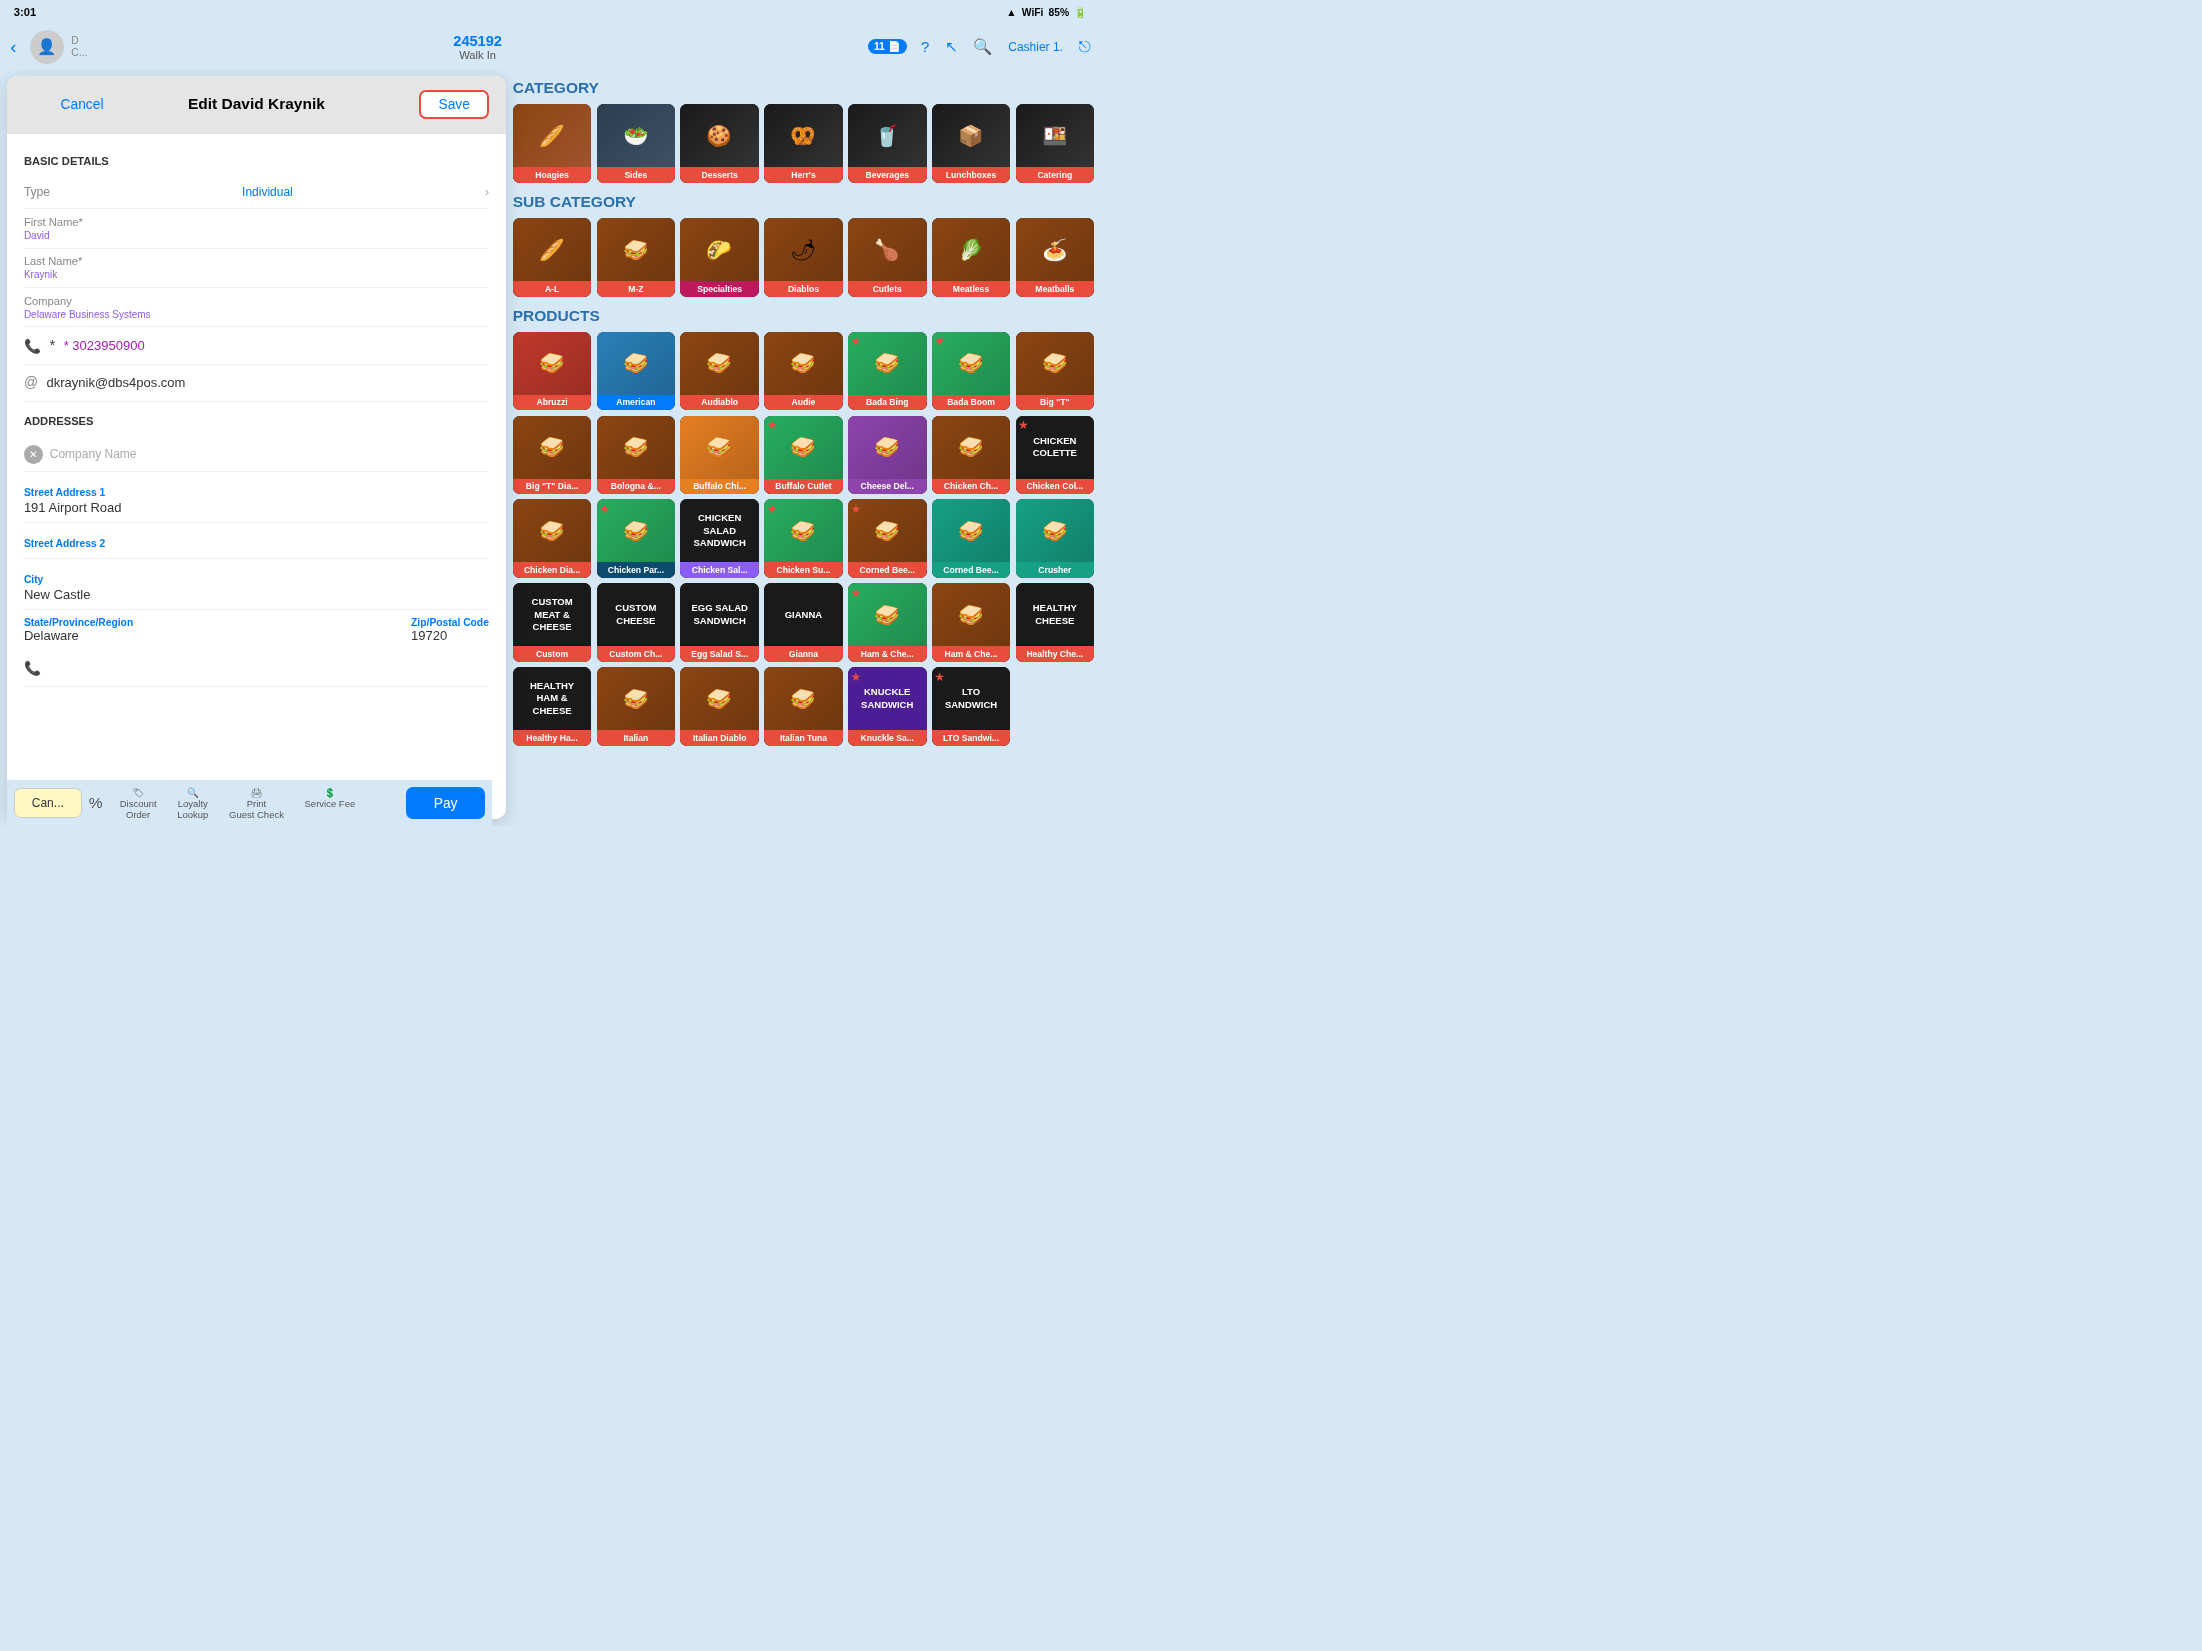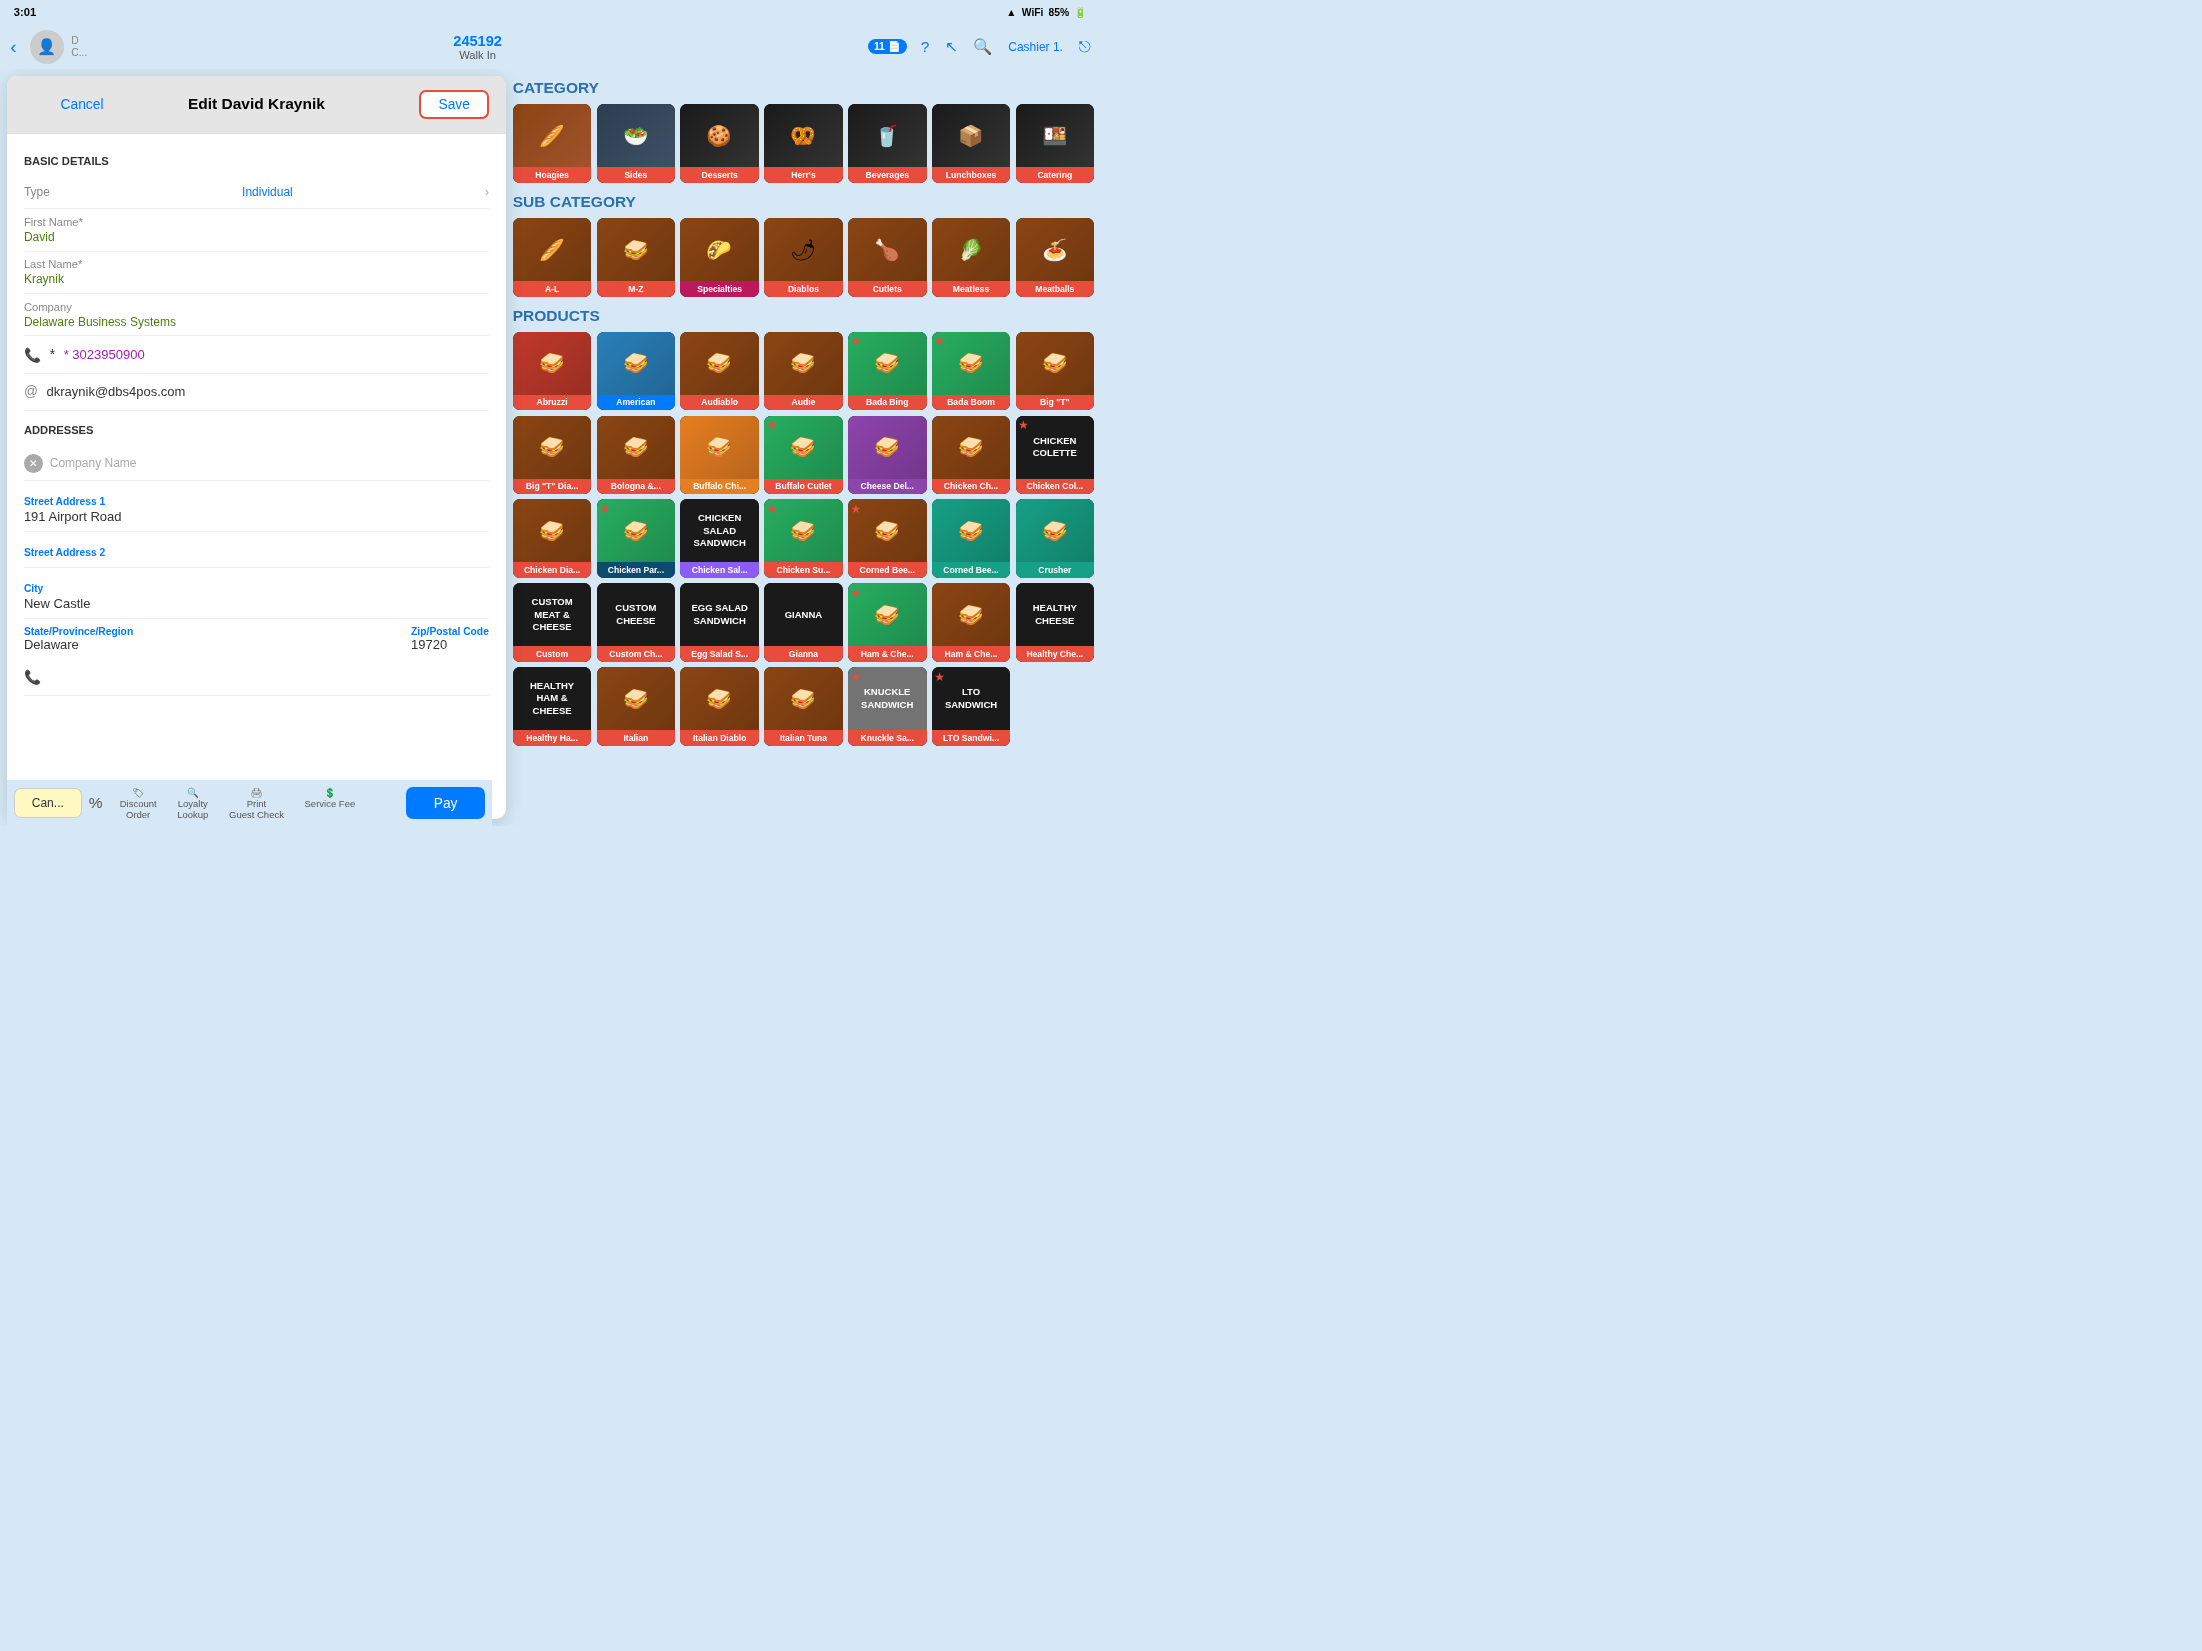--- a/index.html
+++ b/index.html
@@ -187,22 +187,22 @@
     .form-field-block {
       padding: 6.9px 0;
       border-bottom: 0.9px solid #f0f0f0;
     }
     .form-field-label {
       font-size: 11.2px;
       color: #888;
       margin-bottom: 1.7px;
     }
     .form-field-value {
-      font-size: 12px;
-      color: #4d7c0f;
+      font-size: 10px;
+      color: #8b5cf6;
       font-weight: 400;
     }
 
     .contact-row {
       display: flex;
       align-items: center;
       gap: 8.6px;
       padding: 10.3px 0;
       border-bottom: 0.9px solid #f0f0f0;
     }
@@ -819,21 +819,21 @@
           <div class="menu-item-label" style="background: rgb(231, 76, 60);">Italian Diablo</div>
         </div>
         <div class="menu-item">
           <div class="menu-item-img">
             <div class="food-placeholder" style="background: linear-gradient(135deg, rgb(139, 69, 19), rgba(139, 69, 19, 0.8)); width: 100%; height: 100%;">🥪</div>
           </div>
           <div class="menu-item-label" style="background: rgb(231, 76, 60);">Italian Tuna</div>
         </div>
         <div class="menu-item">
           <span class="red-star">★</span>
-          <div class="menu-item-img" style="background: #737373;">
+          <div class="menu-item-img" style="background: #4c1d95;">
             <div class="text-only-item" style="white-space: pre-line;">KNUCKLE
 SANDWICH</div>
           </div>
           <div class="menu-item-label" style="background: rgb(231, 76, 60);">Knuckle Sa...</div>
         </div>
         <div class="menu-item">
           <span class="red-star">★</span>
           <div class="menu-item-img" style="background: rgb(26, 26, 26);">
             <div class="text-only-item" style="white-space: pre-line;">LTO
 SANDWICH</div>

